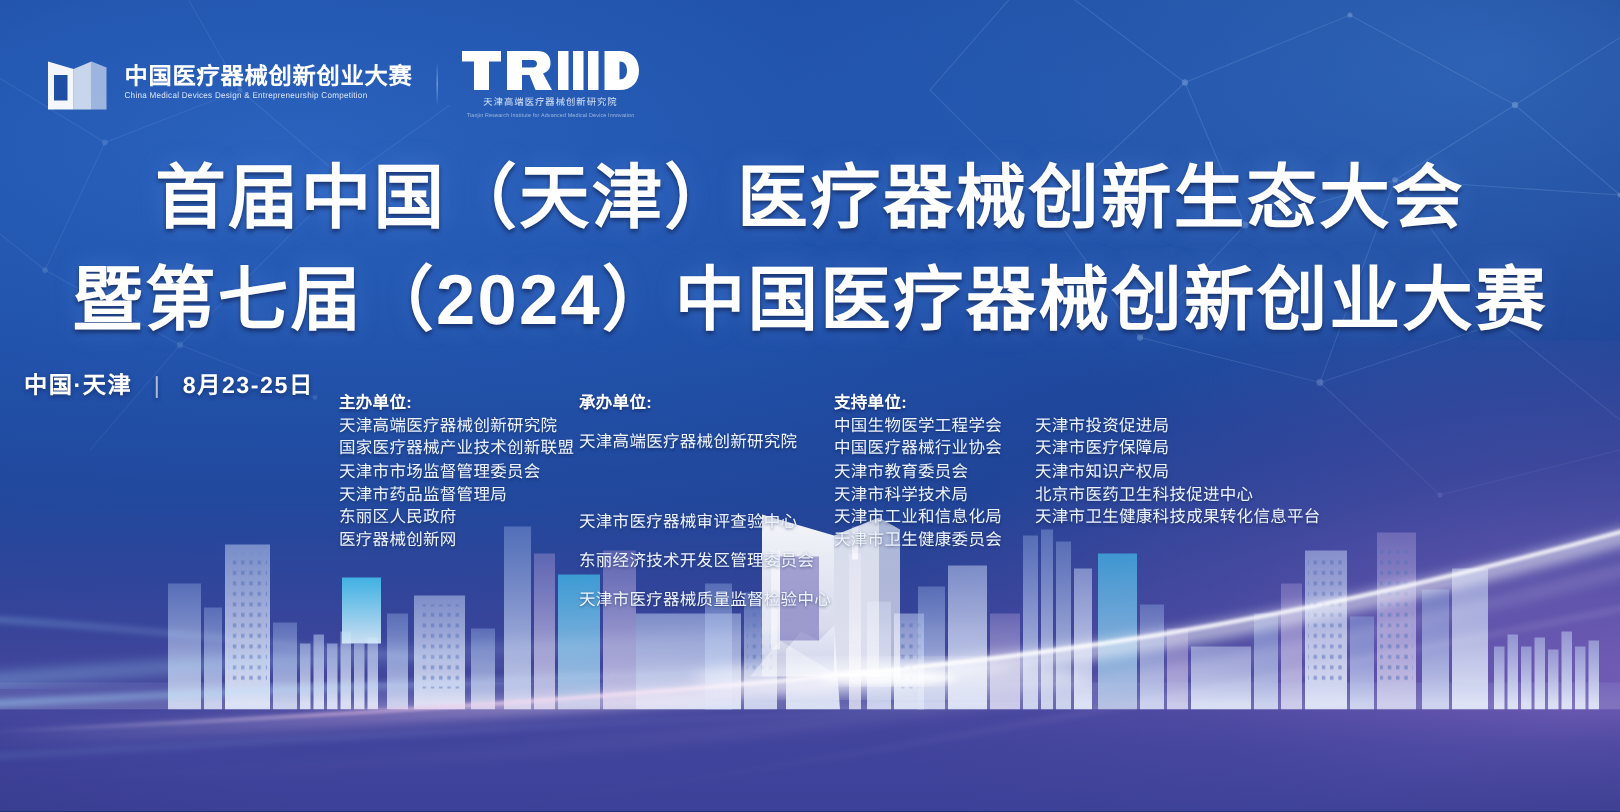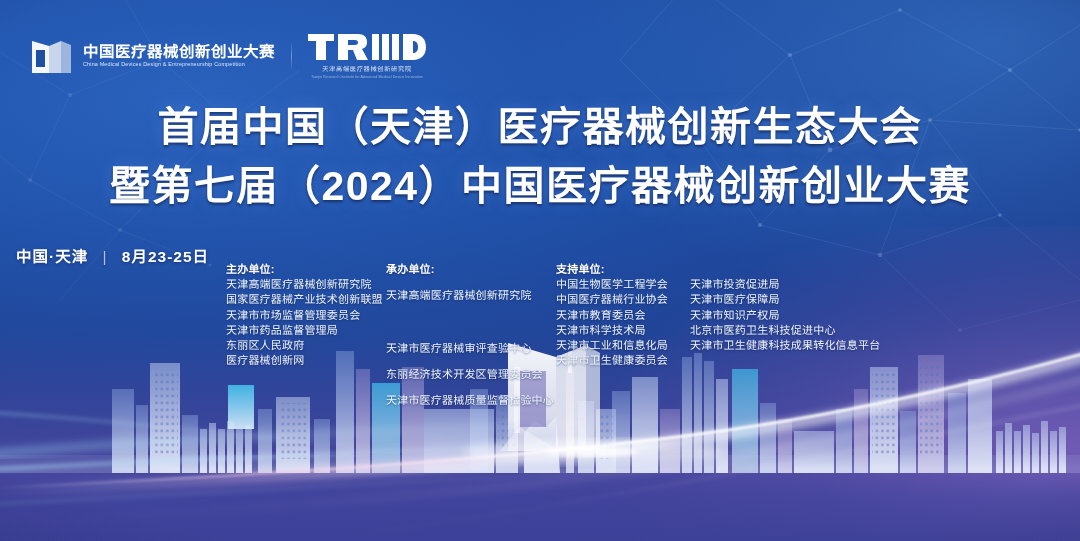--- a/index.html
+++ b/index.html
@@ -111,21 +111,21 @@
   }
 
   
   .titles {
     position: absolute;
     left: 0; right: 0;
     top: 98px;
     text-align: center;
   }
   .title-line {
-    font-size: 41px;
+    font-size: 47px;
     font-weight: 700;
     color: #ffffff;
     line-height: 1.45;
     letter-spacing: 1.5px;
     text-shadow:
       0 2px 3px rgba(18,36,86,.75),
       0 0 16px rgba(120,170,255,.28);
     white-space: nowrap;
   }
 

